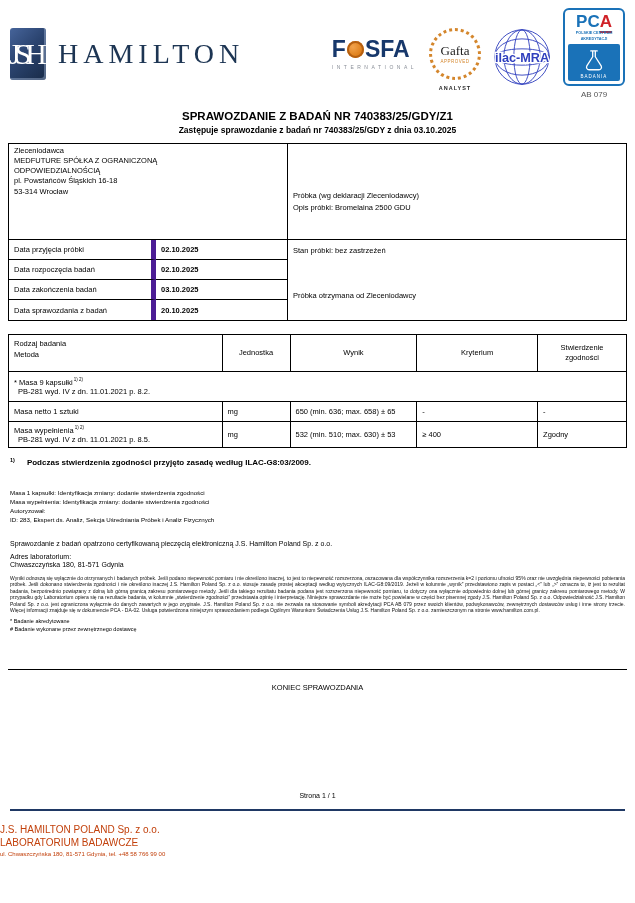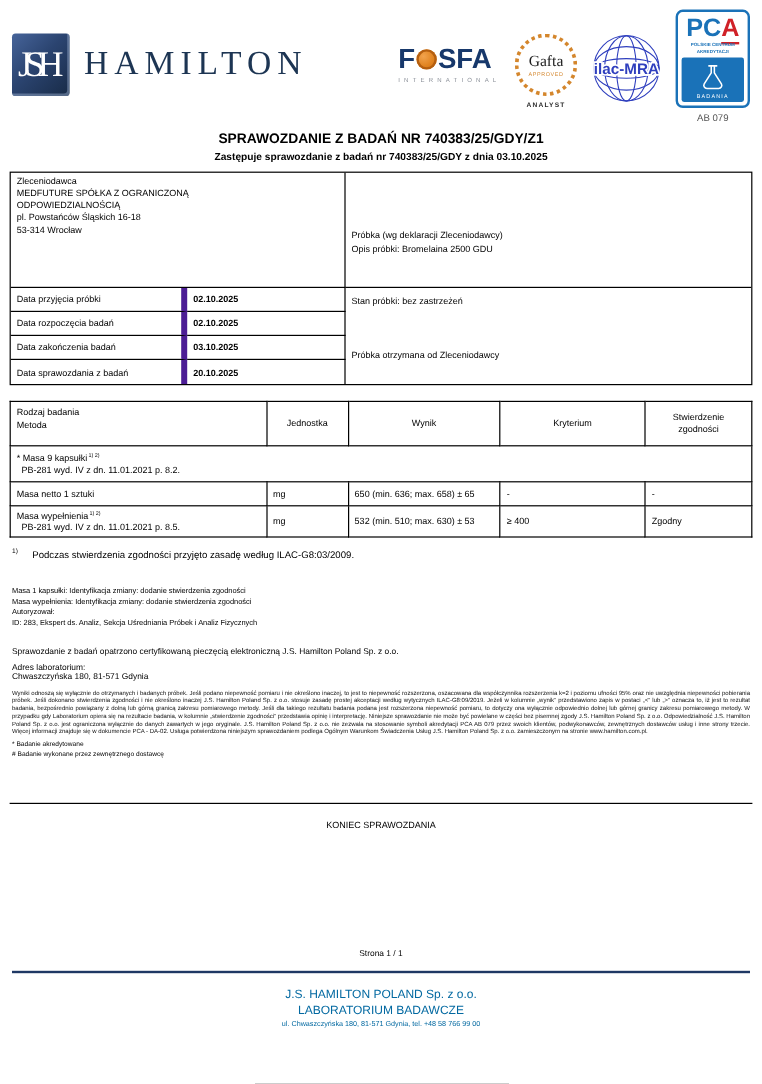--- a/index.html
+++ b/index.html
@@ -6,21 +6,21 @@
   body { background:#888; font-family:"Liberation Sans", sans-serif; }
   .page {
     width:635px; height:903px; background:#fff; margin:0 auto; position:relative;
     overflow:hidden; color:#000;
   }
   
   .header { display:flex; justify-content:space-between; align-items:flex-start;
             padding:8px 10px 0 10px; height:104px; }
   .brand { display:flex; align-items:center; margin-top:20px; }
   .jsh-box {
-    width:48px; height:52px; border-radius:3px;
+    width:36px; height:52px; border-radius:3px;
     background:linear-gradient(135deg,#46649a 0%,#2b4470 45%,#182b47 100%);
     box-shadow:inset -2px -2px 0 rgba(160,180,210,.45);
     display:flex; align-items:center; justify-content:center;
     font-family:"Liberation Serif", serif; color:#fff; font-size:30px;
     letter-spacing:-6px; padding-right:6px;
   }
   .brand-name { margin-left:12px; font-family:"Liberation Serif", serif;
     font-size:28px; letter-spacing:5px; color:#1d3553; }
   .cert-logos { display:flex; align-items:flex-start; gap:12px; }
   
@@ -36,21 +36,21 @@
     display:flex; flex-direction:column; align-items:center; justify-content:center; background:#fff; }
   .gafta-name { font-family:"Liberation Serif", serif; font-size:13px; color:#1c1c1c; line-height:1; }
   .gafta-approved { font-size:4.5px; color:#d4862c; letter-spacing:.5px; margin-top:2px; }
   .gafta-analyst { font-size:5.5px; font-weight:bold; color:#2b2b2b; letter-spacing:1px; margin-top:5px; }
   
   .ilac { margin-top:20px; }
   
   .pca { text-align:center; }
   .pca-badge { width:62px; border:2px solid #1a72b8; border-radius:6px; background:#fff;
     padding:3px 3px 3px; display:flex; flex-direction:column; align-items:center; }
-  .pca-name { font-size:21px; font-weight:bold; line-height:1; letter-spacing:0; }
+  .pca-name { font-size:17px; font-weight:bold; line-height:1; letter-spacing:0; }
   .pca-name .blue { color:#1a72b8; }
   .pca-name .red  { color:#d02128; border-bottom:2px solid #d02128; }
   .pca-sub { font-size:3.8px; color:#1a72b8; font-weight:bold; line-height:1.3; margin-top:1px; }
   .pca-box { width:100%; background:#1a72b8; border-radius:2px; margin-top:2px;
     display:flex; flex-direction:column; align-items:center; padding:3px 0 2px; }
   .pca-badania { color:#fff; font-size:4.5px; letter-spacing:1px; margin-top:1px; }
   .pca-ab { font-size:8px; color:#555; margin-top:4px; }
   
   .title { text-align:center; font-size:11.5px; font-weight:bold; margin-top:6px; }
   .subtitle { text-align:center; font-size:8.5px; font-weight:bold; margin-top:3px; }
@@ -72,35 +72,35 @@
   table.results th, table.results td { border:1px solid #000; padding:2px 5px; font-weight:normal; }
   table.results th { text-align:center; height:37px; line-height:1.4; }
   table.results th.first { text-align:left; vertical-align:top; padding-top:4px; }
   td.center { }
   .row-group td { height:30px; vertical-align:middle; }
   .row-net td { height:20px; }
   .row-fill td { height:26px; }
   sup.refs { font-size:4.5px; vertical-align:super; margin-left:1px; }
   .method-line { margin-left:4px; margin-top:1px; }
   
-  .footnotes { margin:10px 10px 0; font-size:8px; }
+  .footnotes { margin:10px 10px 0; font-size:8px;font-weight:bold; }
   .footnote { display:flex; margin-bottom:7px; }
   .footnote .ref { font-size:5.5px; vertical-align:super; margin-right:12px; position:relative; top:-1px; }
   .changes { margin:22px 10px 0; font-size:6.2px; line-height:1.45; }
   .seal { margin:15px 10px 0; font-size:7px; }
   .seal .l1 { margin-bottom:6px; }
   .seal .l2 { margin-bottom:1px; }
   .fineprint { margin:7px 10px 0; font-size:5px; line-height:1.3; text-align:justify; color:#111; }
   .legend { margin:3px 10px 0; font-size:5.5px; line-height:1.5; }
   
   .end-rule { border-top:1px solid #000; margin:36px 8px 0; }
   .end-text { text-align:center; font-size:7.5px; margin-top:13px; }
   .page-num { text-align:center; font-size:7px; margin-top:100px; }
   .footer-rule { border-top:2px solid #1f3864; margin:10px 10px 0; }
-  .footer { text-align:center; margin-top:13px; color:#0369a1; }
+  .footer { text-align:left; margin-top:13px; color:#c2410c; }
   .footer .company { font-size:10px; }
   .footer .lab { font-size:10px; margin-top:2px; }
   .footer .addr { font-size:6px; margin-top:3px; }
 </style>
 </head>
 <body>
 
 <div class="page">
 
   <div class="header">

